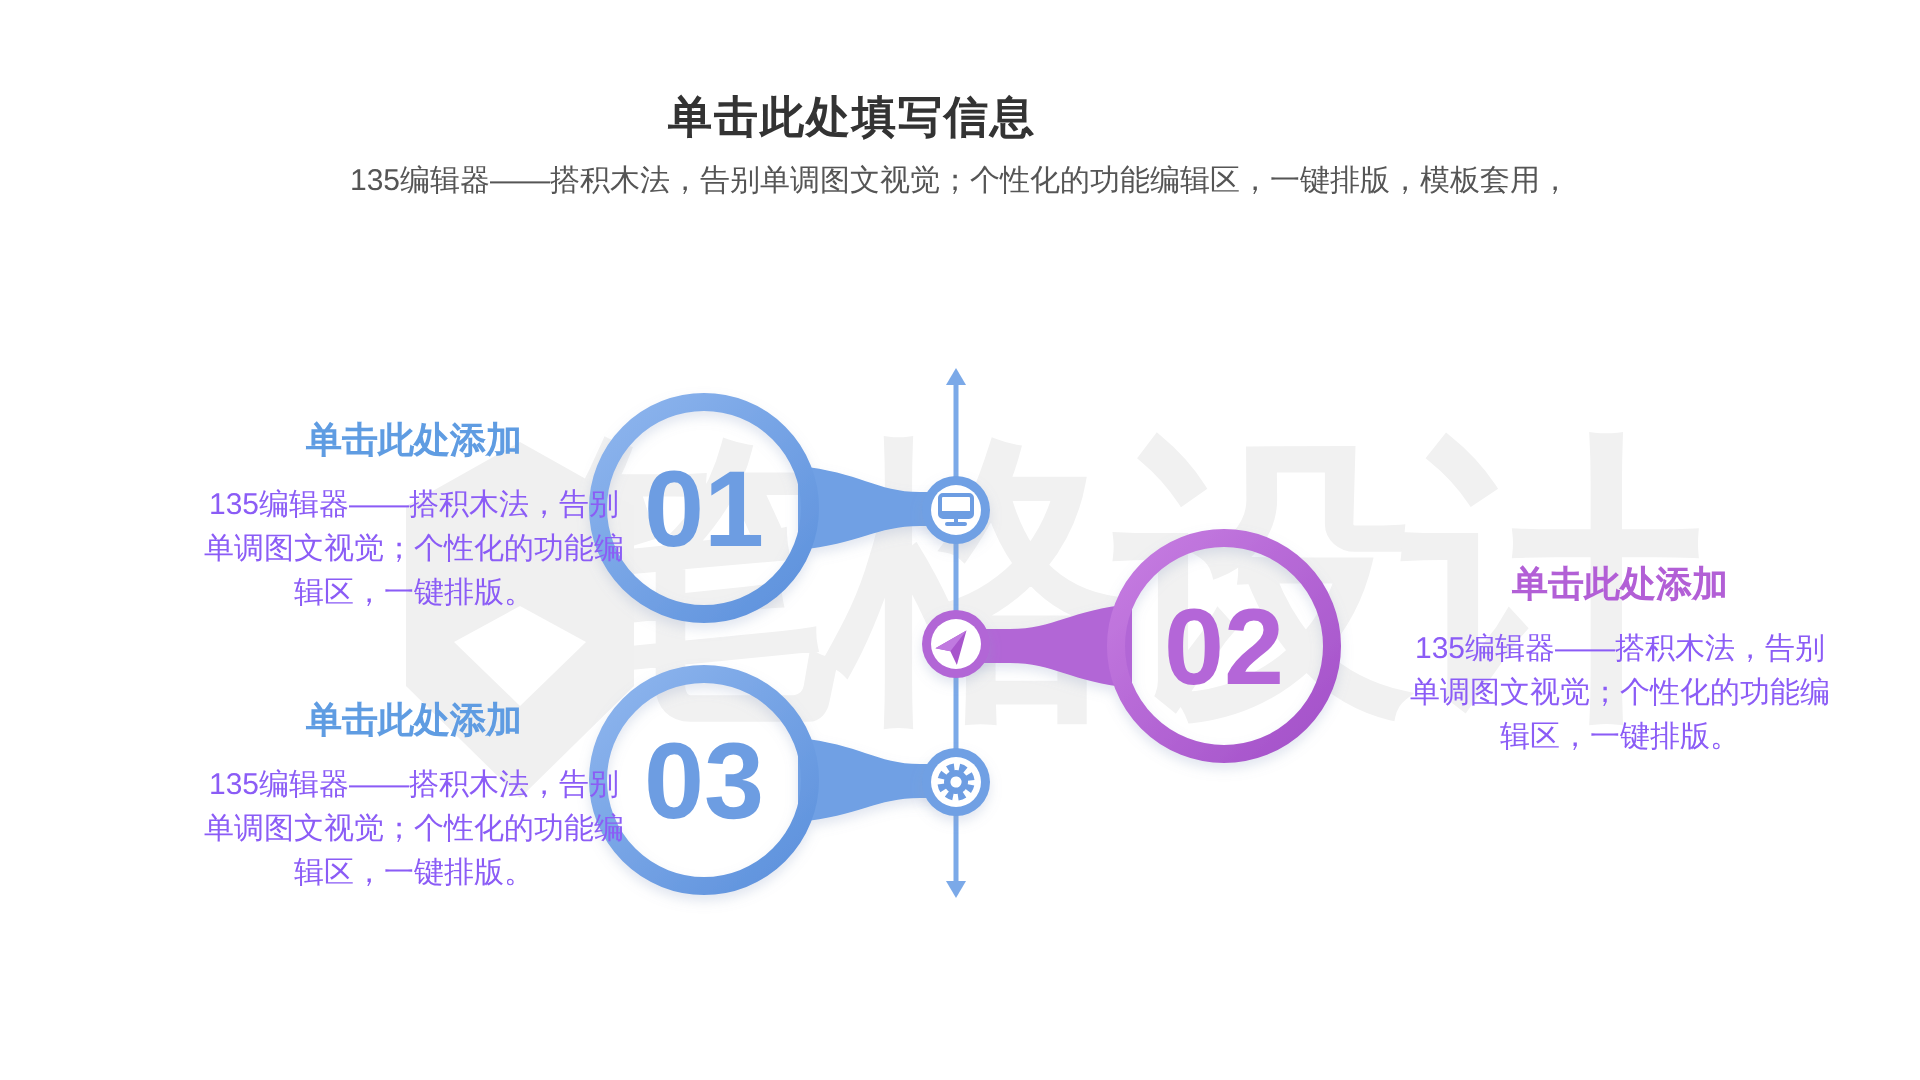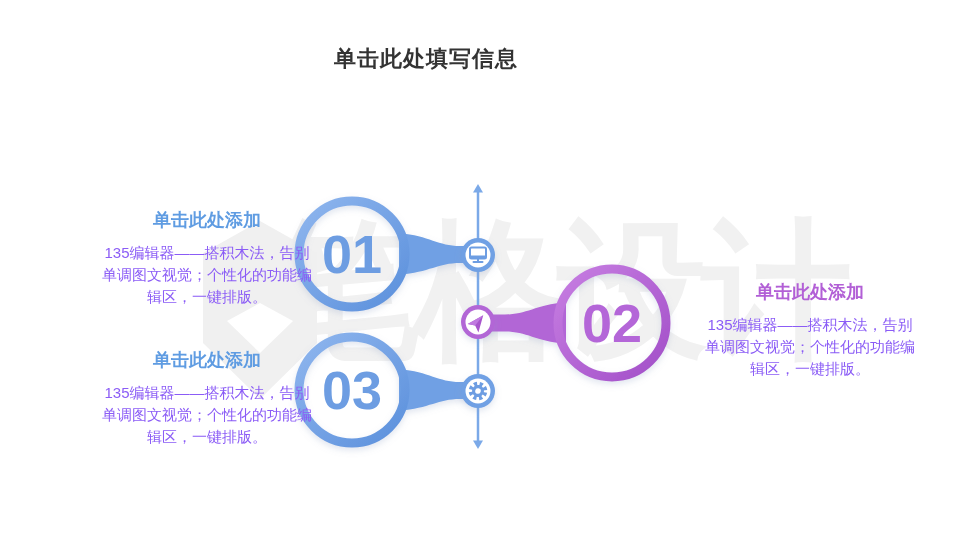--- a/index.html
+++ b/index.html
@@ -41,20 +41,21 @@
 <div class="stage">
 
   <div class="wm wm-text">笔格设计</div>
   <svg class="wm" style="left:195px;top:215px;" width="130" height="190" viewBox="0 0 130 190">
     <path d="M65,6 L122,38 V128 L65,184 L8,128 V38 Z" fill="#f0f0f0"></path>
     <path d="M65,88 L98,106 L65,138 L32,106 Z" fill="#ffffff"></path>
   </svg>
 
   <div class="title">单击此处填写信息</div>
   <div class="subtitle">
+    <span style="display:block">135编辑器——搭积木法，告别单调图文视觉；个性化的功能编辑区，一键排版，模板套用，</span>
   </div>
 
   <div class="block block1">
     <p class="head head-blue">单击此处添加</p>
     <p class="body">135编辑器——搭积木法，告别单调图文视觉；个性化的功能编辑区，一键排版。</p>
   </div>
   <div class="block block2">
     <p class="head head-purple">单击此处添加</p>
     <p class="body">135编辑器——搭积木法，告别单调图文视觉；个性化的功能编辑区，一键排版。</p>
   </div>

